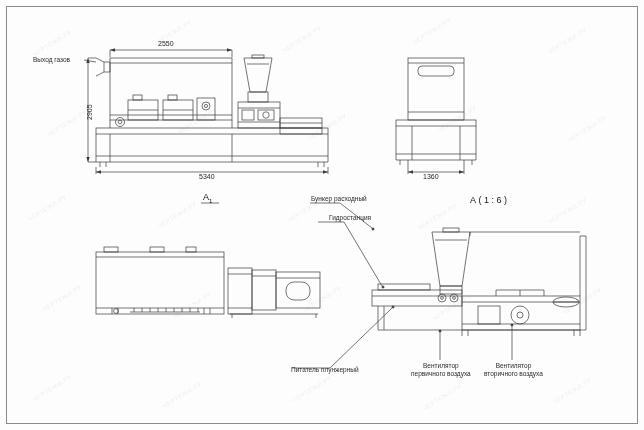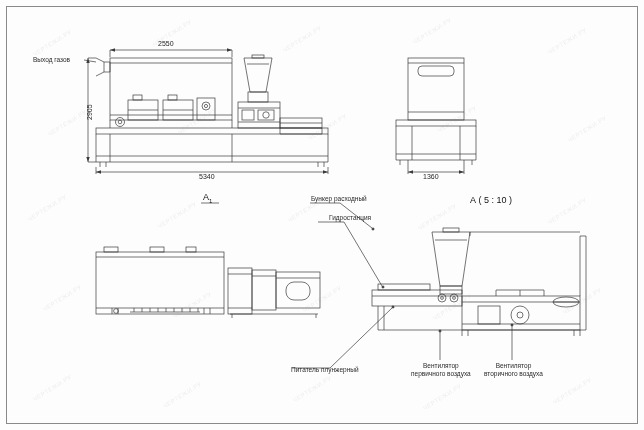--- a/index.html
+++ b/index.html
@@ -311,21 +311,21 @@
   <div class="lbl" style="left:33px; top:56px;">Выход газов</div>
 
   <div class="dim" style="left:158px; top:40px;">2550</div>
   <div class="dim" style="left:199px; top:173px;">5340</div>
   <div class="vdim" style="left:86px; top:120px;">2905</div>
   <div class="dim" style="left:423px; top:173px;">1360</div>
 
   <div class="viewname" style="left:203px; top:192px;">
     <span>А</span><sub>1</sub>
   </div>
-  <div class="viewname" style="left:470px; top:195px;">А ( 5 : 10 )</div>
+  <div class="viewname" style="left:470px; top:195px;">А ( 1 : 6 )</div>
 
   <div class="lbl" style="left:311px; top:195px;">Бункер расходный</div>
   <div class="lbl" style="left:329px; top:214px;">Гидростанция</div>
   <div class="lbl" style="left:291px; top:366px;">Питатель плунжерный</div>
 
   <div class="lbl c" style="left:411px; top:362px;">
     <div>Вентилятор</div>
     <div>первичного воздуха</div>
   </div>
 

